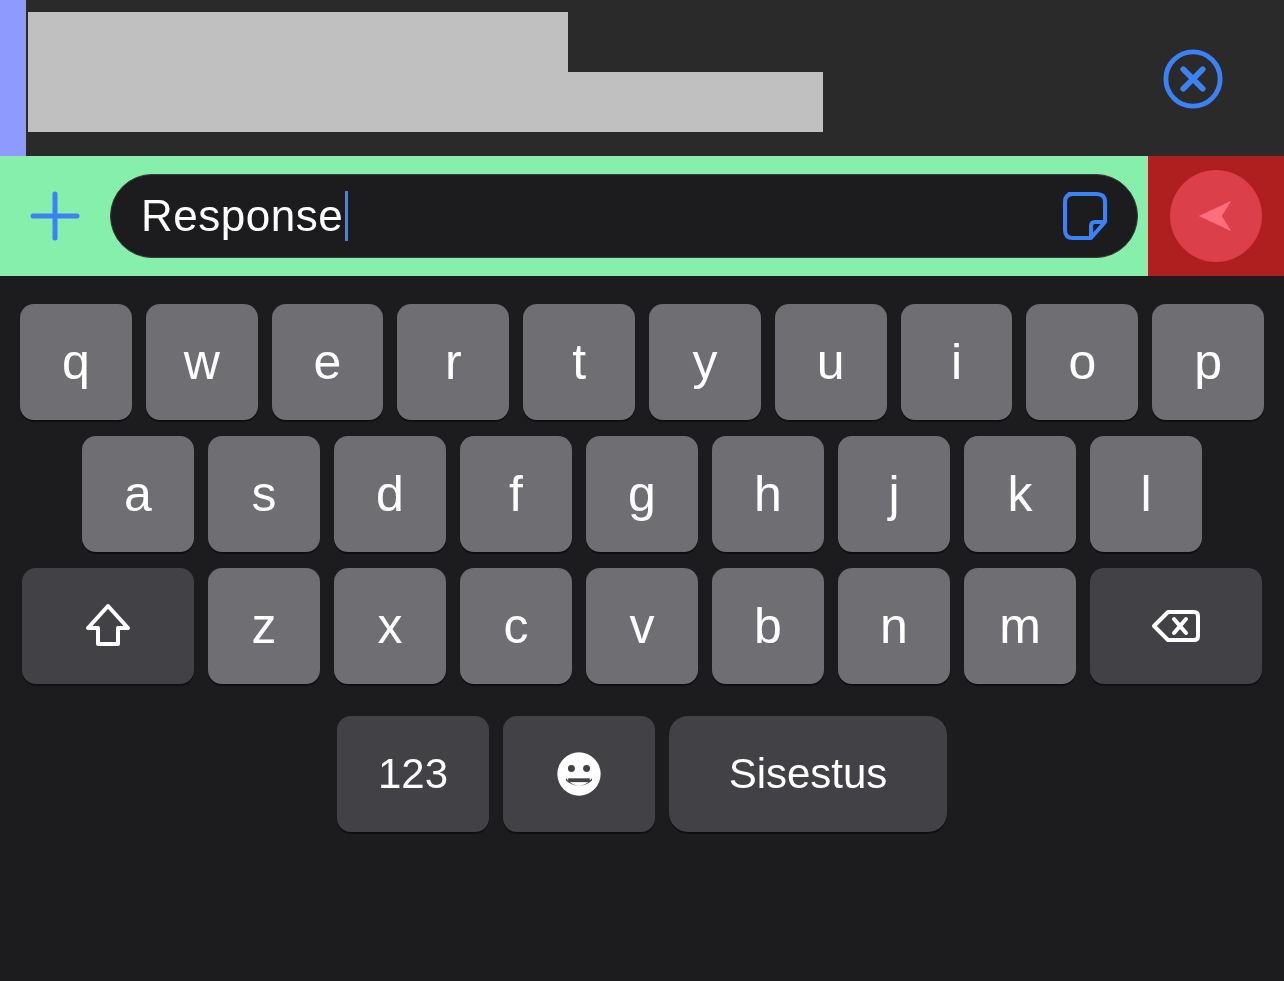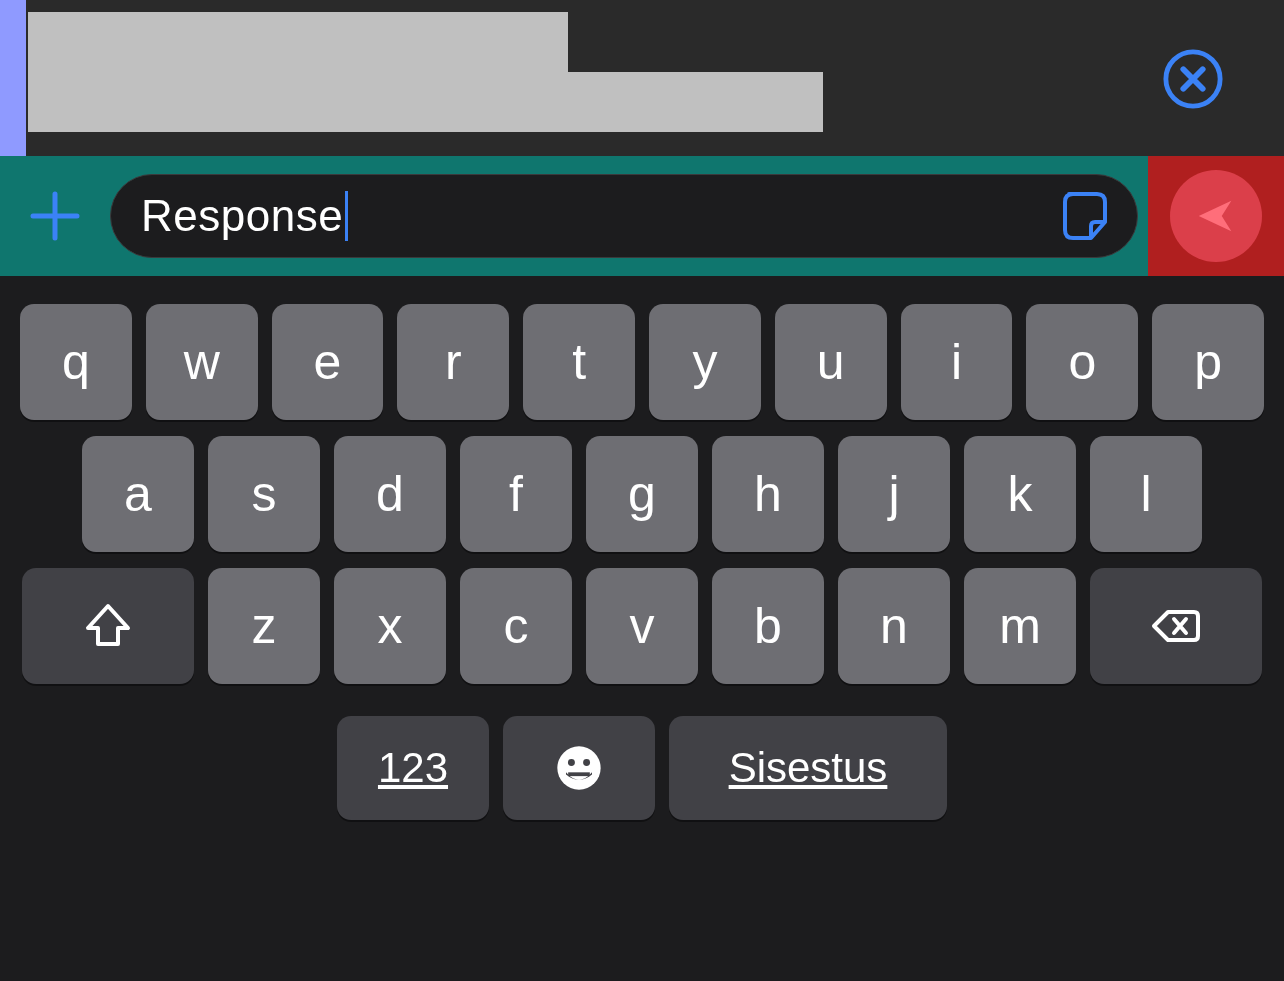--- a/index.html
+++ b/index.html
@@ -39,21 +39,21 @@
     position: absolute;
     right: 60px; top: 48px;
     width: 62px; height: 62px;
     display: flex; align-items: center; justify-content: center;
     cursor: pointer;
   }
   .close-button svg { width: 62px; height: 62px; }
 
   .input-row {
     height: 120px;
-    background: #0f766e;
+    background: #86efac;
     display: flex;
     align-items: center;
     position: relative;
   }
   .plus-button {
     width: 110px; height: 120px;
     display: flex; align-items: center; justify-content: center;
     cursor: pointer;
   }
   .plus-button svg { width: 56px; height: 56px; }
@@ -129,22 +129,22 @@
     box-shadow: 0 2px 0 rgba(0,0,0,0.4);
     cursor: pointer;
     user-select: none;
   }
   .key.dark { background: #414146; }
   .key.wide-shift { width: 172px; }
   .key.wide-back { width: 172px; }
   .key.num { width: 152px; font-size: 42px; }
   .key.emoji { width: 152px; font-size: 44px; }
   .key.space { flex: 1; height: 104px; font-size: 42px; }
-  .key.enter { width: 278px; height: 104px; font-size: 42px; }
-  .row4 .key { height: 104px; text-decoration: underline; }
+  .key.enter { width: 278px; height: 104px; font-size: 42px; border-radius: 19px; }
+  .row4 .key { height: 116px; }
   .row4 { padding-top: 24px; padding-bottom: 24px; }
   .key svg { width: 52px; height: 52px; }
   .row2 { padding-left: 80px; padding-right: 80px; }
 </style>
 </head>
 <body>
 
 <div class="header-area">
   <div class="accent-strip"></div>
   <div class="redact-1"></div>

